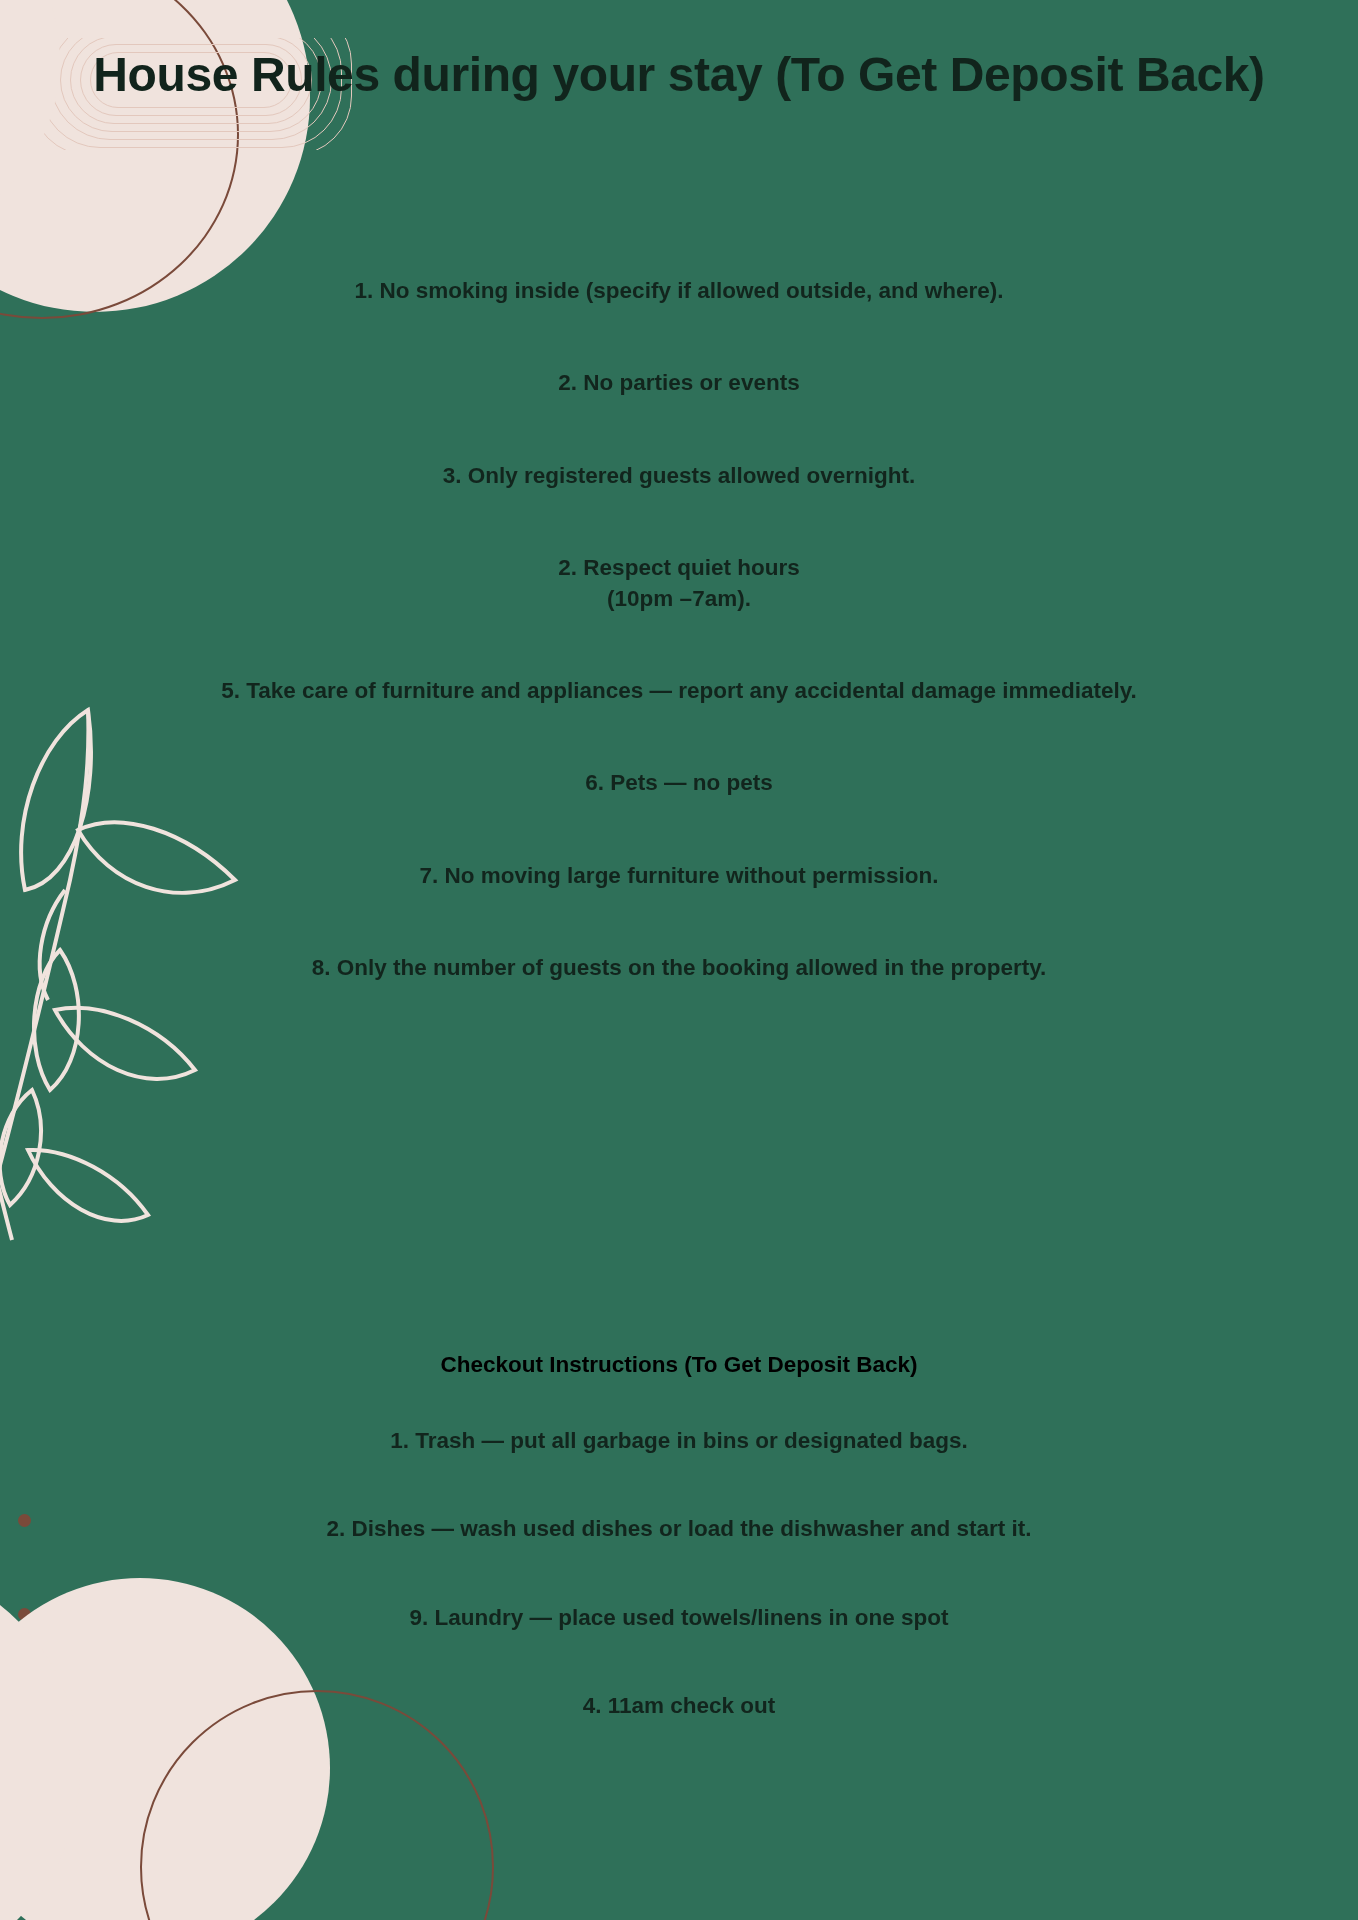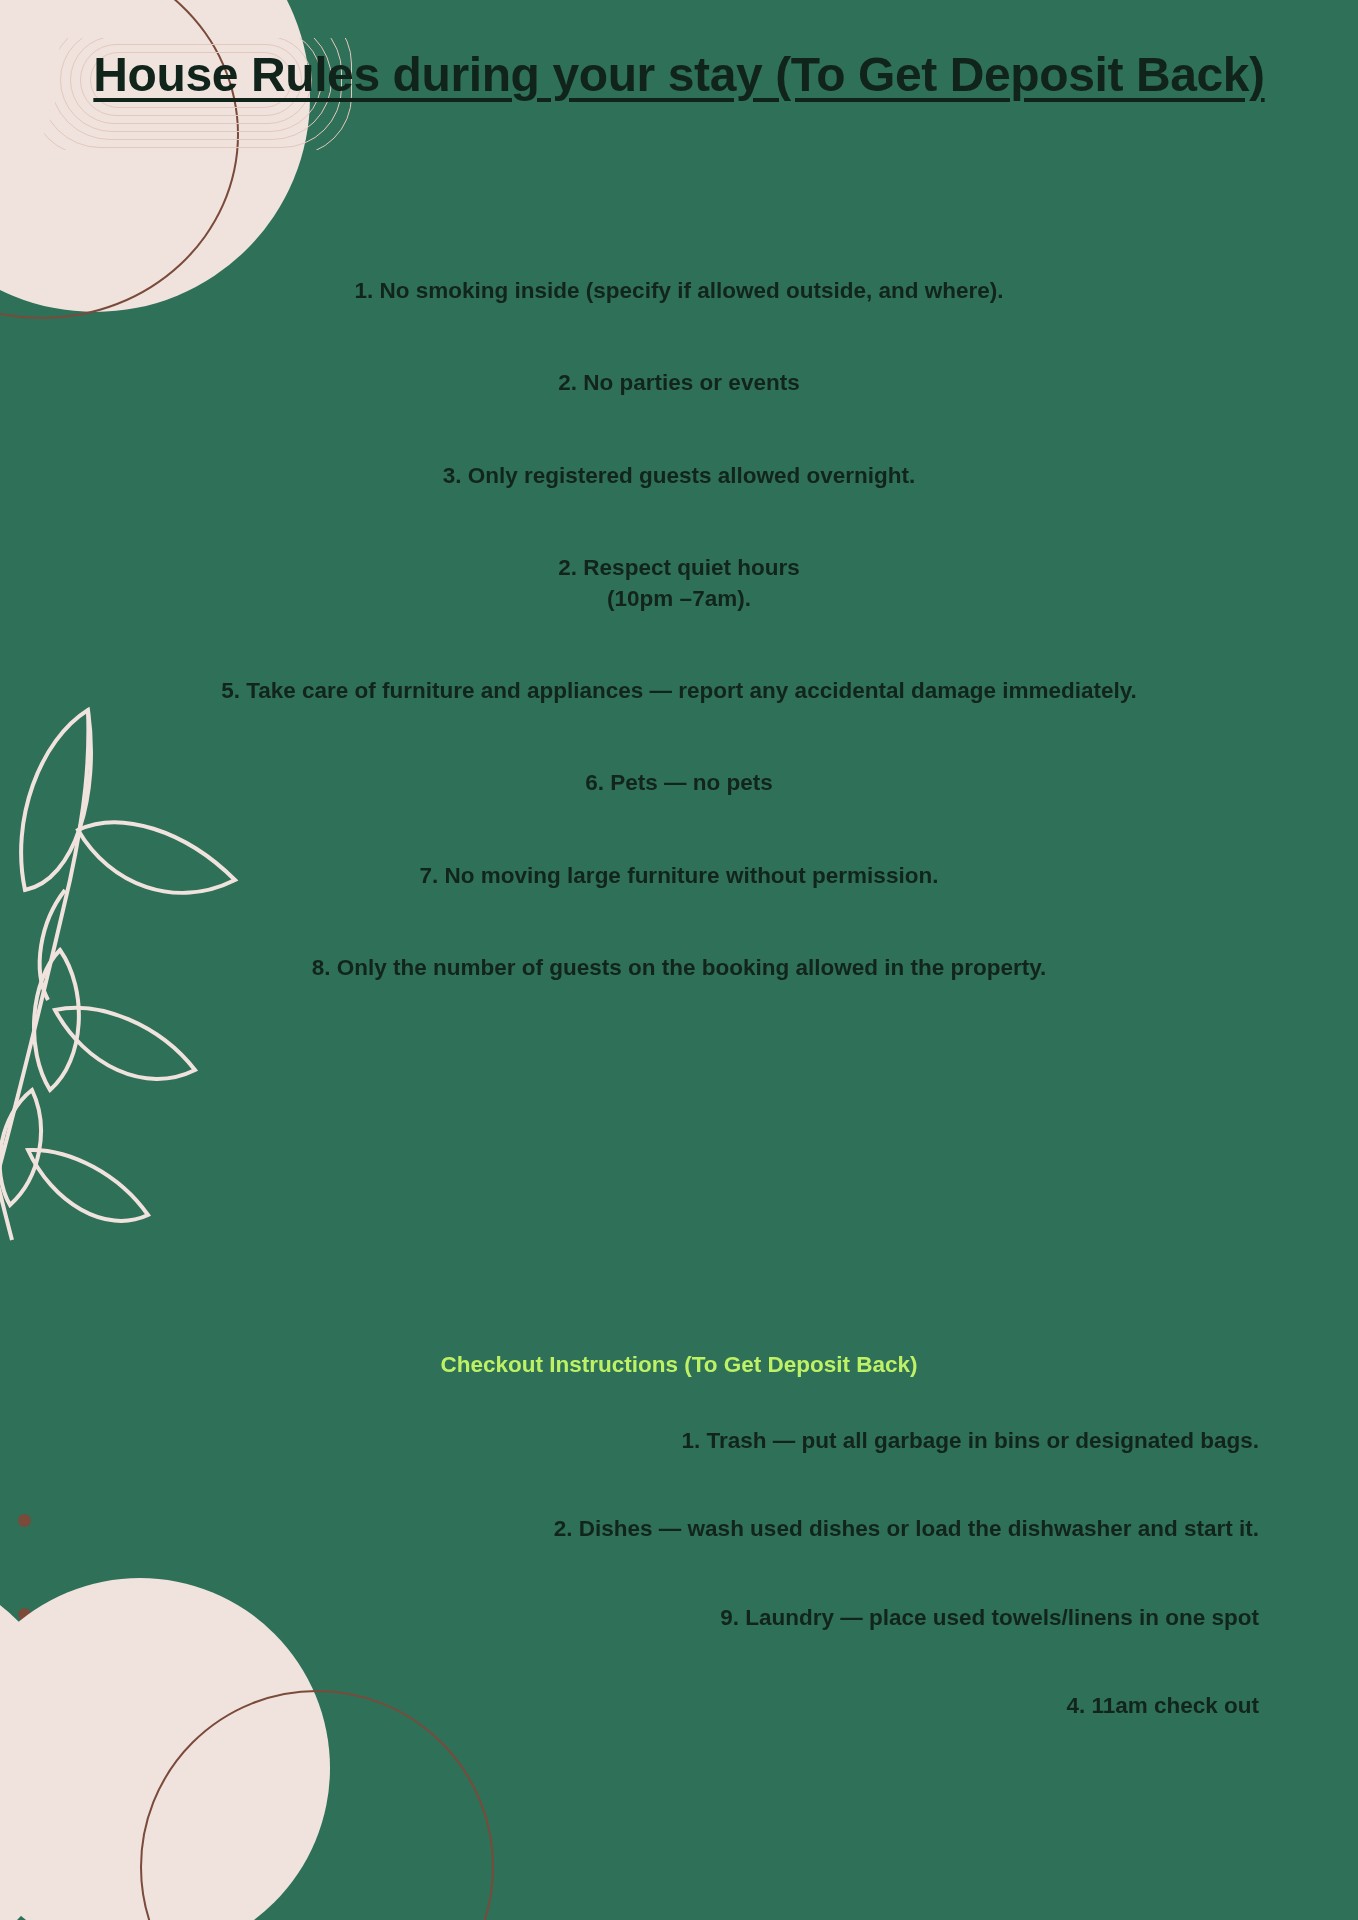--- a/index.html
+++ b/index.html
@@ -64,21 +64,20 @@
     top: 44px;
     left: 50%;
     transform: translateX(-50%);
     width: 1230px;
     text-align: center;
     font-size: 48px;
     font-weight: 800;
     line-height: 1.28;
     color: #11241c;
     letter-spacing: -0.4px;
-    text-decoration: underline;
     text-underline-offset: 7px;
     text-decoration-thickness: 4px;
   }
 
   .rules {
     position: absolute;
     top: 276px;
     left: 50%;
     transform: translateX(-50%);
     width: 1120px;
@@ -90,41 +89,40 @@
     font-weight: 700;
     color: #12251d;
     line-height: 1.35;
     margin: 0 0 62px 0;
   }
   .rule:last-child { margin-bottom: 0; }
 
   .section-head {
     font-size: 22.5px;
     font-weight: 700;
-    color: #bef264;
+    color: #000000;
     text-align: center;
     margin: 0 0 48px 0;
   }
 
   .checkout {
     position: absolute;
     top: 1352px;
     left: 50%;
     transform: translateX(-50%);
     width: 1160px;
     text-align: center;
   }
 
   .co-item {
     font-size: 22.5px;
     font-weight: 700;
     color: #12251d;
     line-height: 1.35;
     margin: 0 0 58px 0;
-    text-align: right;
   }
   .co-item:last-child { margin-bottom: 0; margin-top: 12px; }
 
   
   .leaf-left, .leaf-right {
     position: absolute;
     z-index: 2;
   }
   .leaf-left { left: -30px; top: 530px; }
   .leaf-right { right: -22px; top: 525px; }

